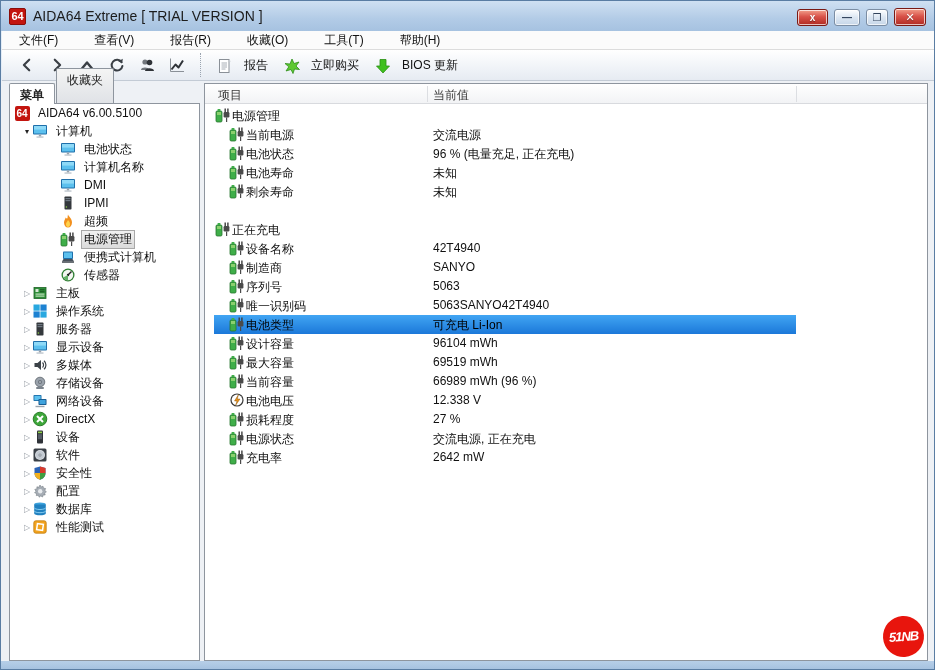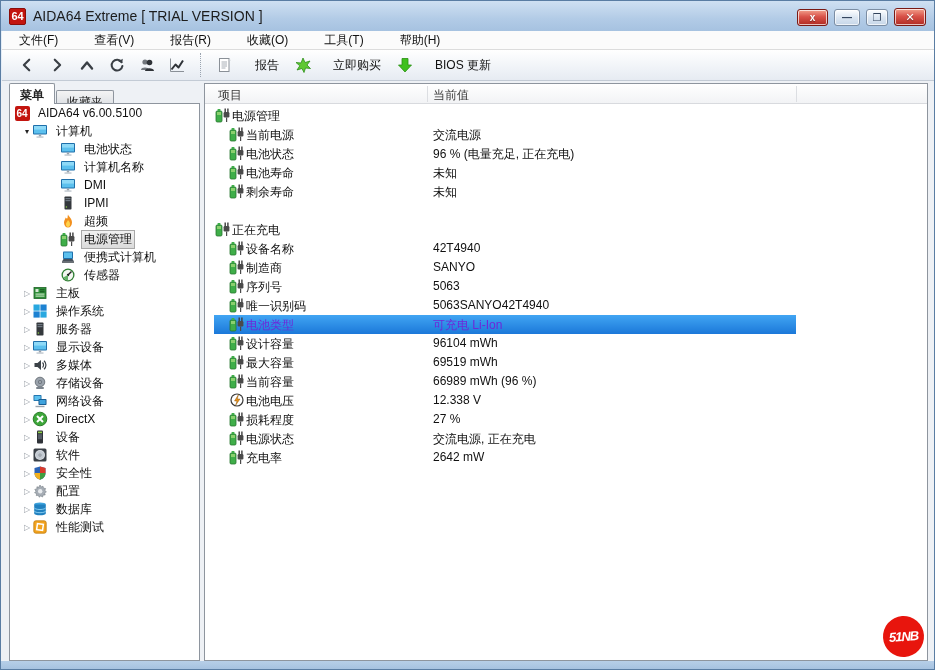--- a/index.html
+++ b/index.html
@@ -21,28 +21,28 @@
   
   .menubar{position:absolute;left:1px;top:30px;width:933px;height:19px;background:#fbfbfb;
     border-bottom:1px solid #dcdcdc;display:flex;align-items:center;padding-left:8px;gap:18px;}
   .menuitem{font-size:12px;color:#111;padding:1px 9px;cursor:pointer;}
   
   .toolbar{position:absolute;left:1px;top:49px;width:933px;height:31px;
     background:linear-gradient(#ffffff,#f1f4f8 55%,#e6ebf2);border-bottom:1px solid #c3cbd5;
     display:flex;align-items:center;padding-left:10px;}
   .navbtn{width:30px;height:26px;display:flex;align-items:center;justify-content:center;cursor:pointer;border-radius:3px;}
   .tsep{width:1px;height:24px;margin:0 10px 0 8px;border-left:1px dotted #9aa4b0;}
-  .actbtn{display:flex;align-items:center;gap:22px;padding:3px 10px 3px 6px;cursor:pointer;border-radius:3px;}
+  .actbtn{display:flex;align-items:flex-end;gap:11px;padding:3px 10px 3px 6px;cursor:pointer;border-radius:3px;}
   .actbtn span.lbl{font-size:12px;color:#111;}
   
   .content{position:absolute;left:0;top:80px;width:935px;height:582px;background:#eef1f5;}
   .sidebar{position:absolute;left:8px;top:2px;width:191px;height:578px;}
   .tabs{position:absolute;left:0;top:0;height:21px;display:flex;align-items:flex-end;}
   .tab{font-size:12px;padding:3px 10px 2px;border:1px solid #8e959e;border-bottom:none;cursor:pointer;
-    background:linear-gradient(#f4f4f4,#dfe2e6);color:#222;margin-right:1px;border-radius:2px 2px 0 0;height:14px;}
+    background:linear-gradient(#f4f4f4,#dfe2e6);color:#222;margin-right:1px;border-radius:2px 2px 0 0;height:36px;}
   .tab.active{background:#fff;height:21px;font-weight:bold;position:relative;z-index:2;}
   .treebox{position:absolute;left:0;top:20px;width:191px;height:558px;background:#fff;border:1px solid #8e959e;overflow:hidden;}
   .trow{height:18px;display:flex;align-items:center;font-size:12px;color:#101010;cursor:pointer;white-space:nowrap;}
   .trow .arrow{width:10px;text-align:center;font-size:8px;color:#555;flex:none;}
   .trow .arrow.exp{color:#222;}
   .trow .arrow.col{color:#9aa0a8;}
   .ticon{width:16px;height:16px;flex:none;margin-right:5px;display:flex;align-items:center;justify-content:center;}
   .tlabel{padding:0 3px;}
   .trow.selected .tlabel{background:linear-gradient(#f2f2f2,#dadada);border:1px solid #a8a8a8;padding:0 2px;}
   
@@ -52,21 +52,21 @@
   .mhead .c1{position:absolute;left:13px;top:3px;}
   .mhead .c2{position:absolute;left:228px;top:3px;}
   .mhead .sep{position:absolute;top:2px;width:1px;height:16px;background:#dcdee2;}
   .rows{position:absolute;left:0;top:22px;width:100%;}
   .mrow{position:relative;height:19px;font-size:12px;color:#101010;cursor:pointer;}
   .mrow .ric{position:absolute;top:1px;width:16px;height:16px;}
   .mrow.group .ric{left:10px;} .mrow.group .rlab{left:27px;}
   .mrow.item  .ric{left:24px;} .mrow.item  .rlab{left:41px;}
   .rlab,.rval{position:absolute;top:2px;white-space:nowrap;}
   .rval{left:228px;}
-  .mrow.selected{color:#6d28d9;padding-left:44px;}
+  .mrow.selected{color:#000000;padding-left:44px;}
   .mrow.selected::before{content:"";position:absolute;left:9px;top:0;width:582px;height:19px;
     background:linear-gradient(#41a5f3,#1b78d9);}
   .mrow.selected .ric,.mrow.selected .rlab,.mrow.selected .rval{z-index:1;}
   
   .badge{position:absolute;right:3px;bottom:3px;width:41px;height:41px;border-radius:50%;
     background:#e8150d;color:#fff;display:flex;align-items:center;justify-content:center;
     font-size:13px;font-weight:bold;font-style:italic;letter-spacing:-1px;transform:rotate(-4deg);}
   .bottomframe{position:absolute;left:0;bottom:0;width:100%;height:8px;background:linear-gradient(#b7cfe8,#a6c2e0);}
 </style>
 </head>

